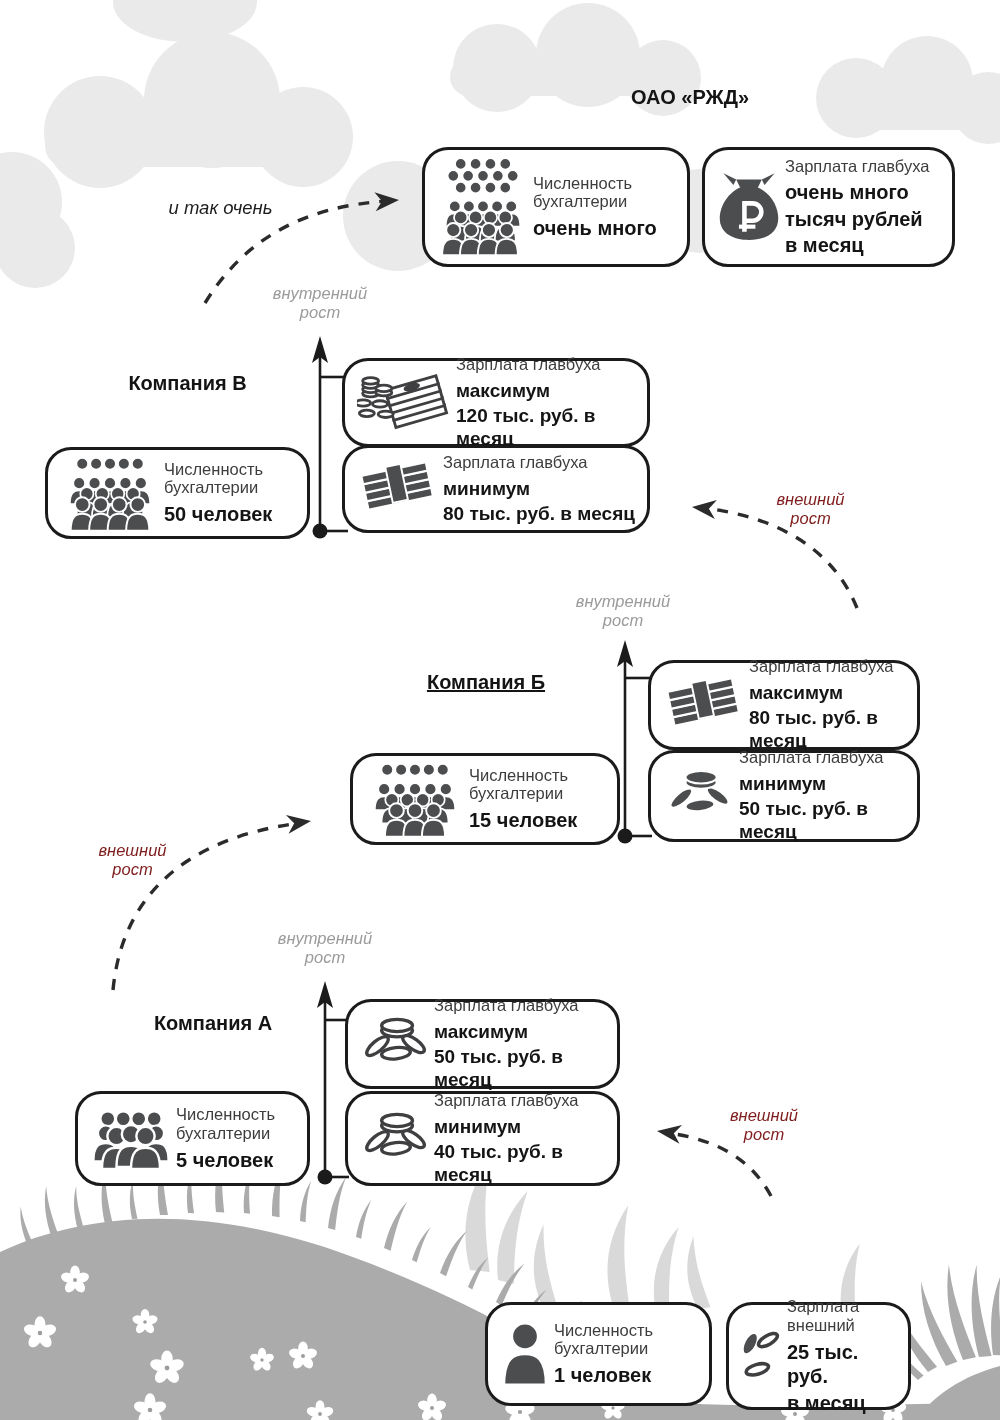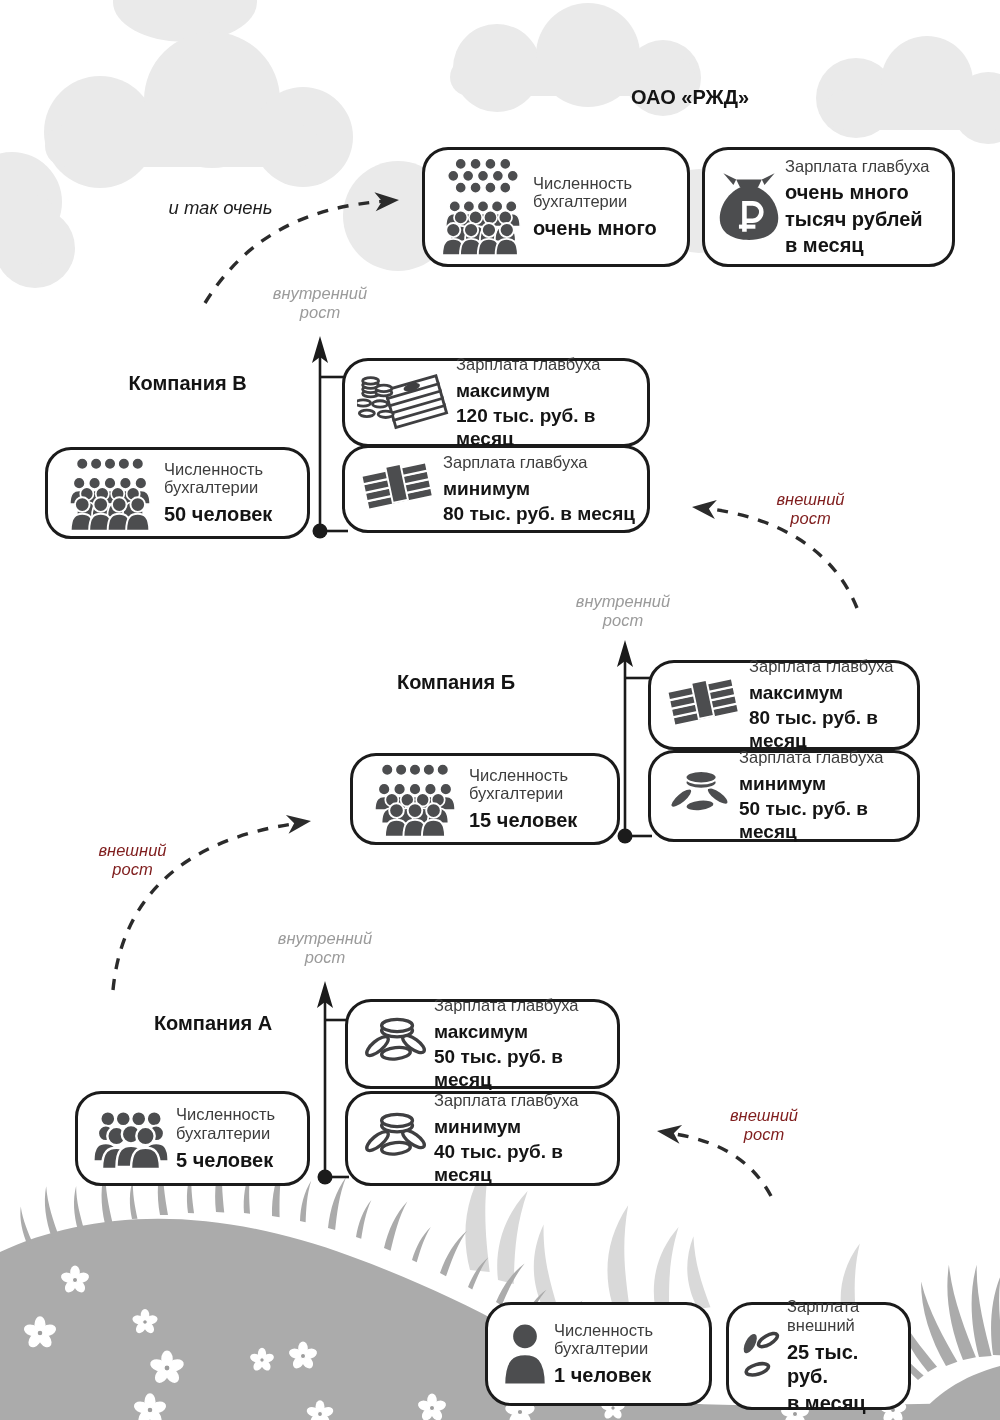--- a/index.html
+++ b/index.html
@@ -204,21 +204,21 @@
   <div class="growth-label black" style="left:70px; top:841px; width:125px;">
     <span>внешний</span><br>
     <span>рост</span>
   </div>
   <div class="growth-label black" style="left:703px; top:1106px; width:122px;">
     <span>внешний</span><br>
     <span>рост</span>
   </div>
 
   <div class="heading" style="left:105px; top:372px; width:165px;">Компания В</div>
-  <div class="heading" style="left:376px; top:671px; width:160px;">Компания Б</div>
+  <div class="heading" style="left:406px; top:671px; width:160px;text-decoration:underline;">Компания Б</div>
   <div class="heading" style="left:138px; top:1012px; width:150px;">Компания А</div>
 
   <div class="box" style="left:422px; top:147px; width:268px; height:120px;">
     <span class="icon">
       <svg width="92" height="104" viewBox="-52 0 104 140" fill="#4c4d4f">
         <use href="#head" x="-30" y="12"></use>
           <use href="#head" x="-10" y="12"></use>
           <use href="#head" x="10" y="12"></use>
           <use href="#head" x="30" y="12"></use>
         <use href="#head" x="-40" y="28"></use>

